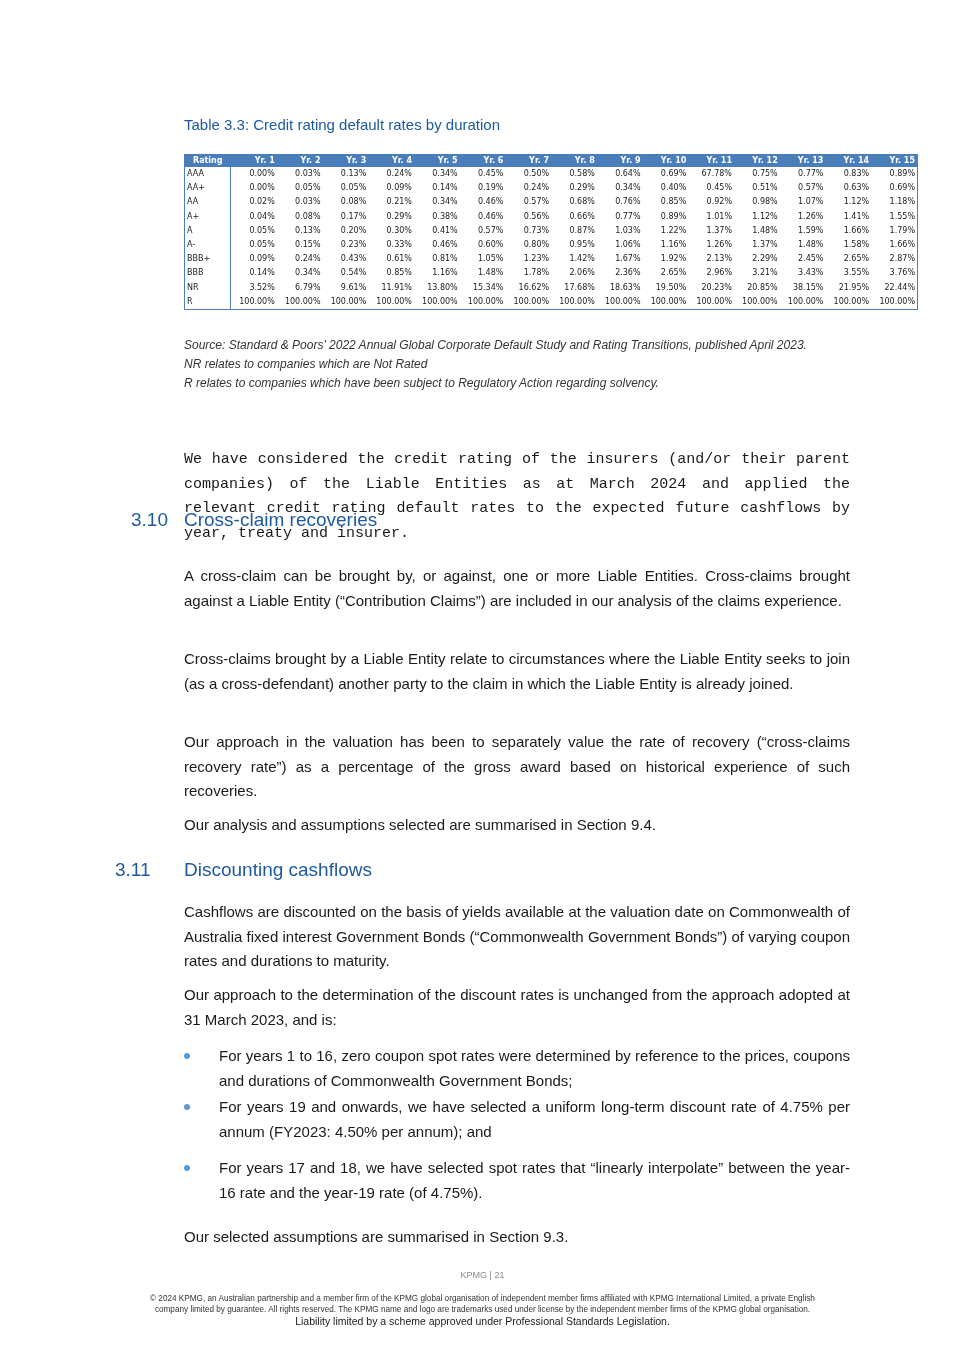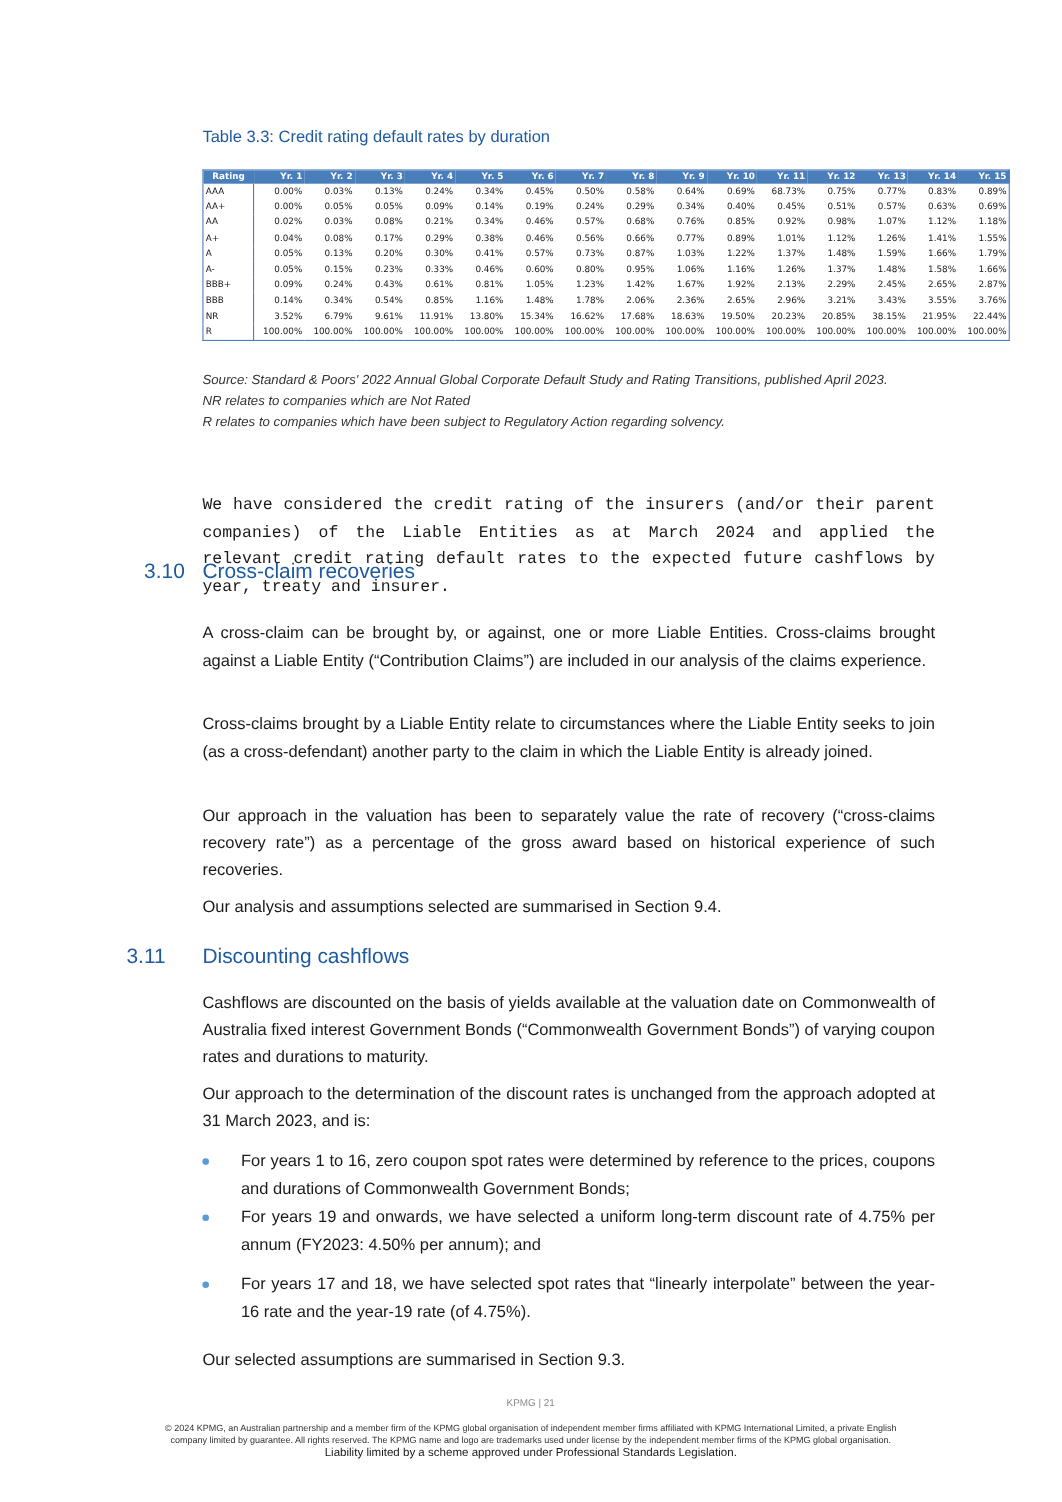--- a/index.html
+++ b/index.html
@@ -114,21 +114,21 @@
           <td>0.00%</td>
           <td>0.03%</td>
           <td>0.13%</td>
           <td>0.24%</td>
           <td>0.34%</td>
           <td>0.45%</td>
           <td>0.50%</td>
           <td>0.58%</td>
           <td>0.64%</td>
           <td>0.69%</td>
-          <td>68.73%</td>
+          <td>67.78%</td>
           <td>0.75%</td>
           <td>0.77%</td>
           <td>0.83%</td>
           <td>0.89%</td>
         </tr>
         <tr>
           <td class="rating-cell">AA+</td>
           <td>0.00%</td>
           <td>0.05%</td>
           <td>0.05%</td>

